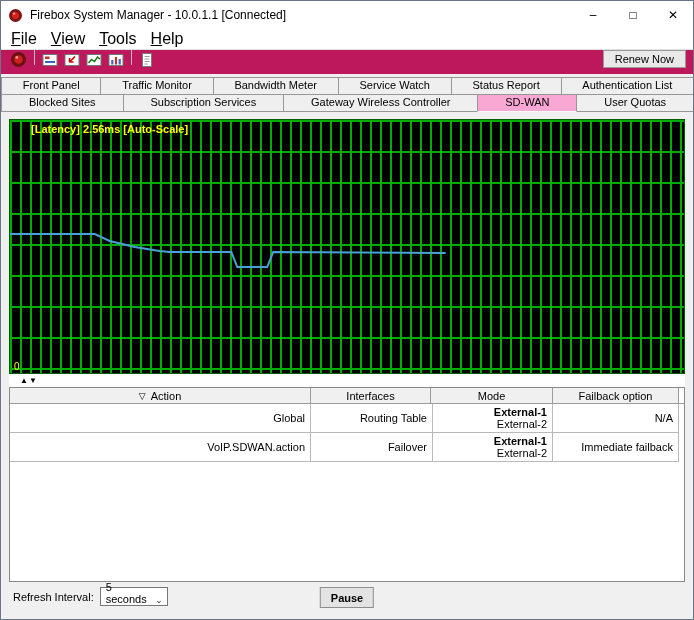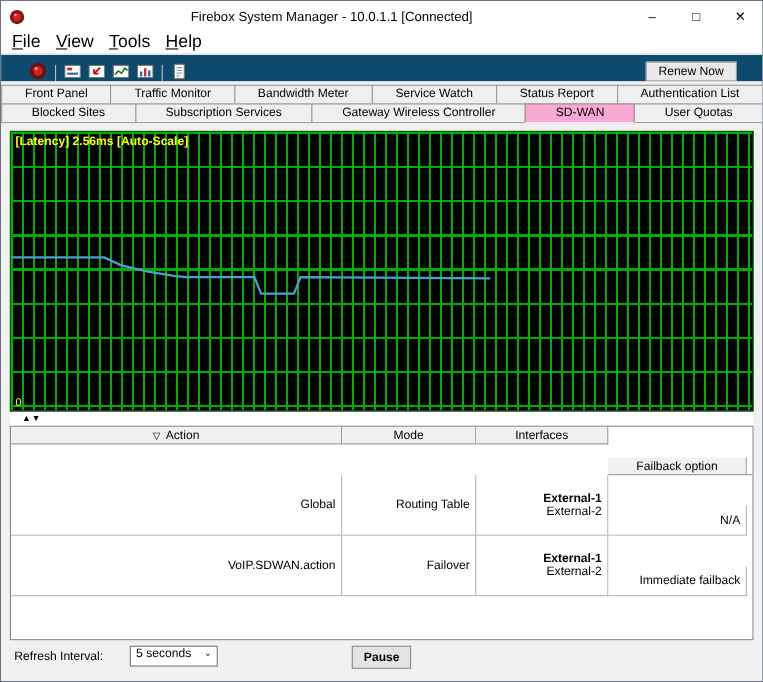--- a/index.html
+++ b/index.html
@@ -3,78 +3,78 @@
 <meta charset="utf-8">
 <style>
   * { margin:0; padding:0; box-sizing:border-box; }
   html,body { background:#ffffff; }
   body { font-family:"Liberation Sans", sans-serif; color:#000; }
 
   .window { width:694px; height:620px; border:1px solid #697586; background:#f0f0f0;
             display:flex; flex-direction:column; overflow:hidden; }
 
   
-  .titlebar { height:28px; background:#ffffff; display:flex; align-items:center; padding-left:7px; flex:0 0 auto;text-align:center; }
+  .titlebar { height:28px; background:#ffffff; display:flex; align-items:center; padding-left:7px; flex:0 0 auto; }
   .app-icon { width:15px; height:15px; margin-right:7px; flex:0 0 auto; }
   .window-title { font-size:12px; flex:1; white-space:nowrap; }
   .win-controls { display:flex; height:100%; }
   .win-btn { width:40px; display:flex; align-items:center; justify-content:center; font-size:12px; cursor:default; }
 
   
   .menubar { height:20px; background:#ffffff; display:flex; align-items:center; font-size:16px; padding-left:3px; flex:0 0 auto; }
   .menu-item { padding:2px 7px; }
   .menu-item u { text-decoration:underline; }
 
   
-  .toolbar { height:25px; background:#0c4a6e; border-top:1px solid #e2e2e2; display:flex; align-items:flex-end; padding:0 23px; flex:0 0 auto; }
+  .toolbar { height:25px; background:#be185d; border-top:1px solid #e2e2e2; display:flex; align-items:flex-start; padding:0 7px; flex:0 0 auto; }
   .tb-icon { width:21px; height:19px; display:flex; align-items:center; justify-content:center; margin-right:1px; }
   .tb-sep { width:1px; height:15px; background:#bdbdbd; margin:0 4px; }
   .renew-btn { margin-left:auto; height:18px; padding:0 11px; font-size:11px; background:#e9e9e9; border:1px solid #999; display:flex; align-items:center; }
 
   
   .tab-strip { background:#f0f0f0; padding-top:3px; flex:0 0 auto; }
   .tab-row { display:flex; }
   .tab { flex:1 1 auto; text-align:center; white-space:nowrap; font-size:11px; line-height:13px;
          padding:1px 5px 2px; background:#efefef; border:1px solid #979797; margin-right:-1px; }
   .tab-row-2 { margin-top:-1px;justify-content:space-between; }
   .tab.active { background:#f9a8d4; border-bottom-color:#fafafa; position:relative; z-index:2; }
 
   
   .page { flex:1; display:flex; flex-direction:column; padding:7px 8px 0; background:#f0f0f0; overflow:hidden; }
 
   
   .chart { position:relative; height:255px; flex:0 0 auto; border:1px solid #005c00; background:#000; }
   .chart svg { position:absolute; left:0; top:0; width:100%; height:100%; }
-  .chart-label { position:absolute; top:3px; left:4px; font-size:11px; font-weight:bold; z-index:2; color:#ffff00; }
+  .chart-label { position:absolute; top:3px; left:21px; font-size:11px; font-weight:bold; z-index:2; color:#ffff00; }
   .chart-origin { position:absolute; bottom:1px; left:4px; font-size:10px; z-index:2; color:#ffff00; }
 
   
   .marker-strip { height:13px; background:#ffffff; display:flex; align-items:center; gap:1px; padding-left:11px; font-size:8px; flex:0 0 auto; }
   .marker { line-height:8px; }
 
   
   .sdwan-table { flex:1; background:#ffffff; border:1px solid #8a8a8a; display:flex; flex-direction:column; font-size:11px; overflow:hidden; }
   .t-header { display:flex; flex:0 0 auto; }
   .t-hcell { border-right:1px solid #9c9c9c; border-bottom:1px solid #9c9c9c; background:#f0f0f0;
              display:flex; align-items:center; justify-content:center; gap:5px; height:16px; padding:0 4px; }
   .t-hfill { flex:1; background:#ffffff; border-bottom:1px solid #9c9c9c; }
   .sort-icon { font-size:9px; }
   .t-row { display:flex; flex:0 0 auto; }
   .t-cell { border-right:1px solid #b9b9b9; border-bottom:1px solid #b9b9b9; min-height:27px; padding:2px 5px;
             display:flex; flex-direction:column; justify-content:center;text-align:right; }
   .t-fill { flex:1; border:none; }
   .c-action { width:301px; }
   .c-mode { width:122px; }
   .c-ifaces { width:120px; }
-  .c-failback { width:126px;margin-top:28px; }
+  .c-failback { width:126px; }
   .iface-primary { font-weight:bold; }
 
   
   .footer { height:37px; flex:0 0 auto; display:flex; align-items:center; position:relative; padding:0 4px 8px; font-size:11px; }
-  .combo { margin-left:24px; width:80px; height:19px; background:#fff; border:1px solid #767676; display:flex; align-items:flex-start; padding-left:5px; }
+  .combo { margin-left:6px; width:68px; height:19px; background:#fff; border:1px solid #767676; display:flex; align-items:flex-end; padding-left:5px; }
   .combo-arrow { margin-left:auto; padding-right:4px; font-size:9px; color:#333; }
   .pause-btn { position:absolute; left:50%; top:5px; transform:translateX(-50%); height:21px; padding:0 10px;
                background:#e3e3e3; border:1px solid #8e8e8e; font-weight:bold; font-size:11px; display:flex; align-items:center; }
 </style>
 </head>
 <body>
 
 <div class="window">
 
   <div class="titlebar">
@@ -182,25 +182,25 @@
       <span class="marker">▲</span>
       <span class="marker">▼</span>
     </div>
 
     <div class="sdwan-table">
       <div class="t-header">
         <div class="t-hcell c-action">
           <span class="sort-icon">▽</span>
           <span>Action</span>
         </div>
+        <div class="t-hcell c-ifaces">
+          <span>Interfaces</span>
+        </div>
         <div class="t-hcell c-mode">
           <span>Mode</span>
-        </div>
-        <div class="t-hcell c-ifaces">
-          <span>Interfaces</span>
         </div>
         <div class="t-hcell c-failback">
           <span>Failback option</span>
         </div>
         <div class="t-hfill"></div>
       </div>
 
       <div class="t-row">
         <div class="t-cell c-action">
             <span>Global</span>

